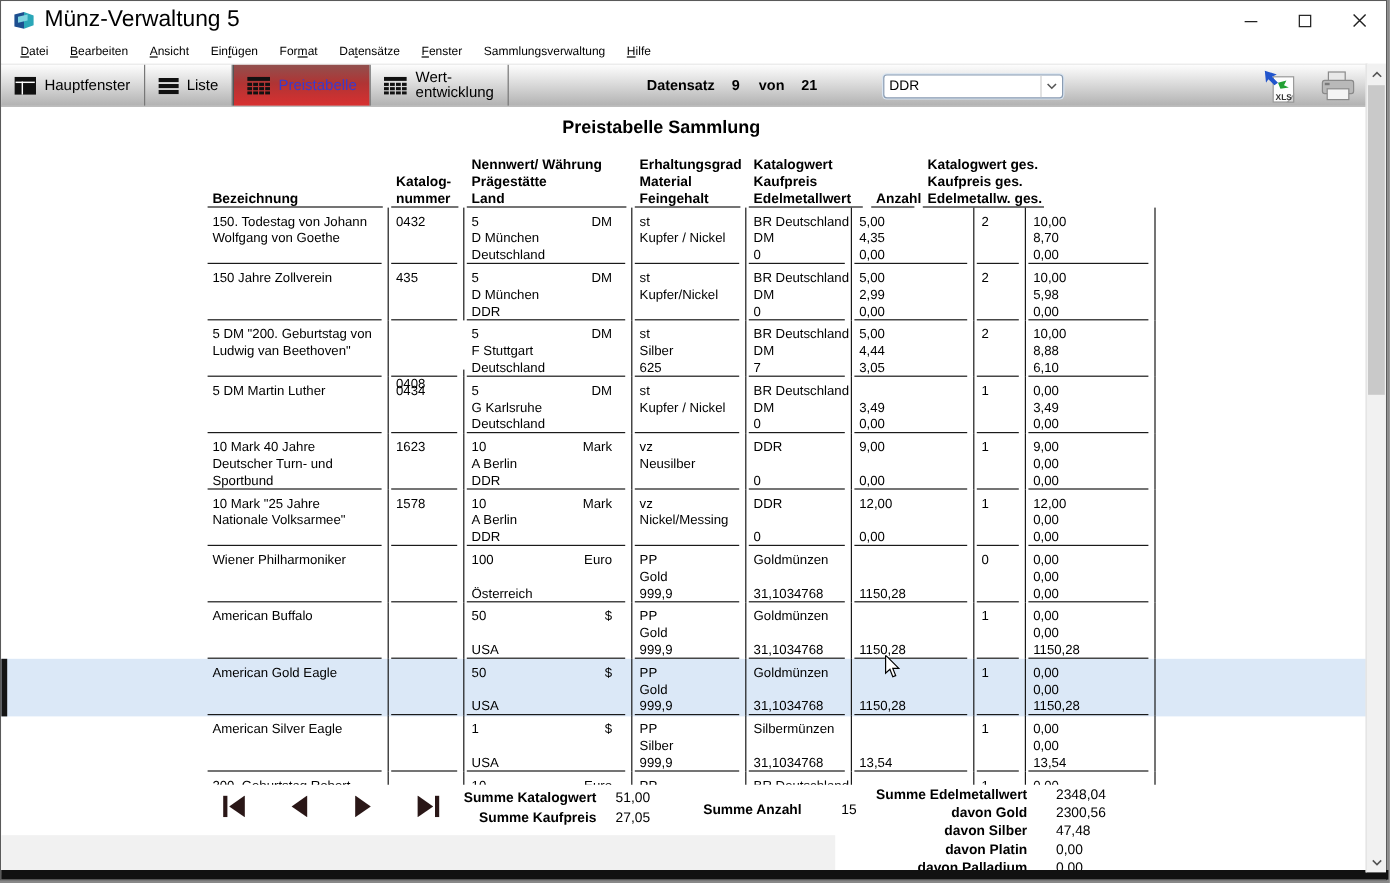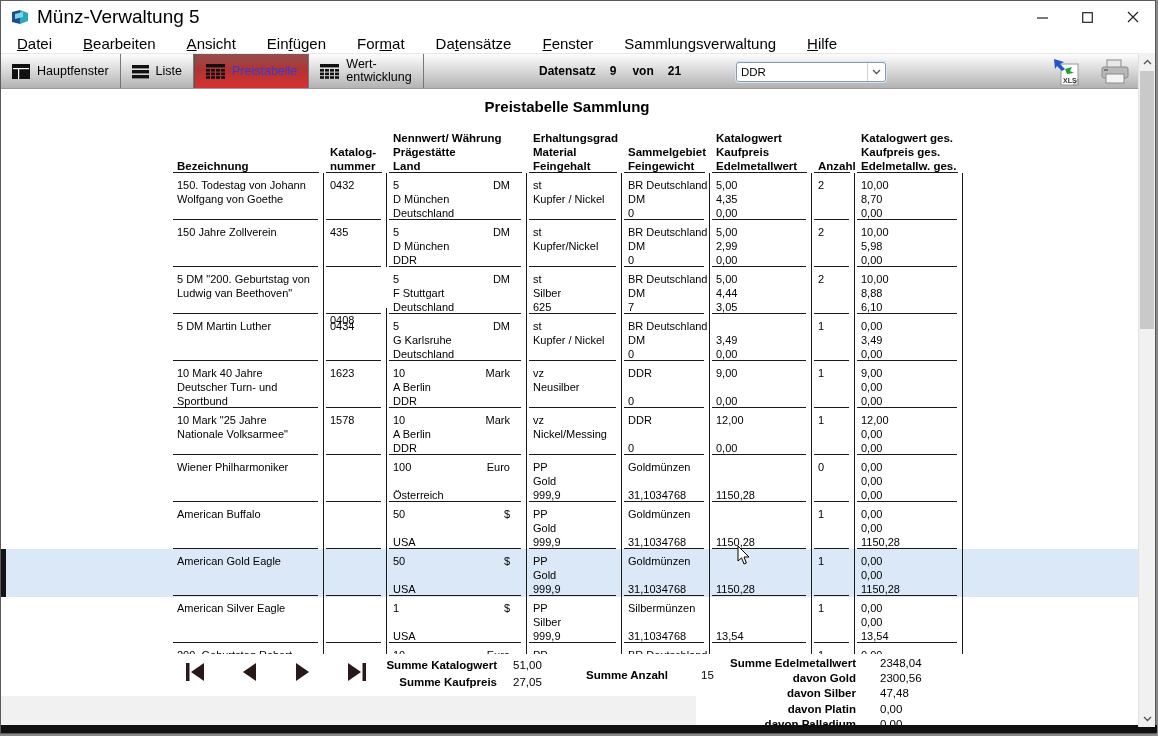--- a/index.html
+++ b/index.html
@@ -9,21 +9,21 @@
     border: 1px solid #5a5a5a; background: #fff; color: #000;
     font-family: "Liberation Sans", sans-serif;
   }
   
   .titlebar { height: 32px; display: flex; align-items: center; background: #fff; }
   .app-icon { margin-left: 10px; width: 18px; height: 16px; flex: 0 0 auto; }
   .title-text { margin-left: 8px; font-size: 19px; }
   .win-controls { margin-left: auto; display: flex; height: 100%; }
   .win-btn { width: 45px; height: 32px; display: flex; align-items: center; justify-content: center; cursor: default; }
   
-  .menubar { height: 20px; display: flex; align-items: center; padding-left: 7px; background: #fff; font-size: 15px; gap: 13px; }
+  .menubar { height: 20px; display: flex; align-items: center; padding-left: 7px; background: #fff; font-size: 10px; }
   .menu-item { padding: 2px 9px; white-space: nowrap; }
   .menu-item .u { text-decoration: underline; }
   
   .toolbar {
     position: relative; height: 36px; width: 1139px;
     background: linear-gradient(180deg, #fdfdfd 0%, #dcdcdc 45%, #b2b2b2 100%);
     border-top: 1px solid #e8e8e8; border-bottom: 1px solid #9a9a9a;
     display: flex; align-items: stretch; font-size: 12.5px;
   }
   .tb-btn { display: flex; align-items: center; gap: 7px; padding: 0 11px; border-right: 1px solid #777; white-space: pre-line; line-height: 13px; }
@@ -38,21 +38,21 @@
     background: #fff; border: 1px solid #8a9cb2; border-radius: 3px;
     box-shadow: 0 0 0 1px #d8e4f0; display: flex; align-items: center; font-size: 11.5px;
   }
   .tb-select .val { flex: 1; padding-left: 4px; }
   .tb-select .arrow-box { width: 18px; height: 100%; border-left: 1px solid #d0d0d0; display: flex; align-items: center; justify-content: center; }
   .tb-icon-btn { position: absolute; top: 3px; width: 36px; height: 30px; display: flex; align-items: center; justify-content: center; }
   .tb-xls { left: 1048px; }
   .tb-print { left: 1096px; }
   
   .content { position: relative; width: 1139px; height: 565px; background: #fff; overflow: hidden; }
-  .page-title { position: absolute; top: 9px; left: 170px; width: 792px; text-align: center; font-size: 15px; font-weight: bold; }
+  .page-title { position: absolute; top: 9px; left: 154px; width: 792px; text-align: center; font-size: 15px; font-weight: bold; }
   .hl-band { position: absolute; left: 0; width: 1139px; height: 48px; background: #dbe8f7; z-index: 0; }
   .hl-indicator { position: absolute; left: 0; width: 5px; height: 48px; background: #141414; z-index: 2; }
   .ptable { position: absolute; left: 170px; top: 40px; width: 792px; z-index: 1; }
   .thead { display: flex; height: 44px; font-weight: bold; font-size: 11.5px; }
   .hcol { display: flex; flex-direction: column; justify-content: flex-end; position: relative; padding-left: 6px; }
   .hln { height: 14px; line-height: 14px; white-space: nowrap; }
   .hcol::after { content: ""; position: absolute; left: 2px; right: 5px; bottom: 0; height: 1px; background: #1a1a1a; }
   .trow { display: flex; height: 47px; position: relative; background: transparent; }
   .cell { position: relative; padding: 5px 4px 0 6px; border-right: 1px solid #1a1a1a; font-size: 11px; }
   .cell::after { content: ""; position: absolute; left: 2px; right: 5px; bottom: 0; height: 1px; background: #1a1a1a; }
@@ -227,25 +227,20 @@
           <div class="hcol" style="width: 140px;">
             <div class="hln">Nennwert/ Währung</div>
             <div class="hln">Prägestätte</div>
             <div class="hln">Land</div>
           </div>
           <div class="hcol" style="width: 95px;">
             <div class="hln">Erhaltungsgrad</div>
             <div class="hln">Material</div>
             <div class="hln">Feingehalt</div>
           </div>
-          <div class="hcol" style="width: 88px;">
-            <div class="hln">&nbsp;</div>
-            <div class="hln">Sammelgebiet</div>
-            <div class="hln">Feingewicht</div>
-          </div>
           <div class="hcol" style="width: 102px;">
             <div class="hln">Katalogwert</div>
             <div class="hln">Kaufpreis</div>
             <div class="hln">Edelmetallwert</div>
           </div>
           <div class="hcol" style="width: 43px;">
             <div class="hln">&nbsp;</div>
             <div class="hln">&nbsp;</div>
             <div class="hln">Anzahl</div>
           </div>

